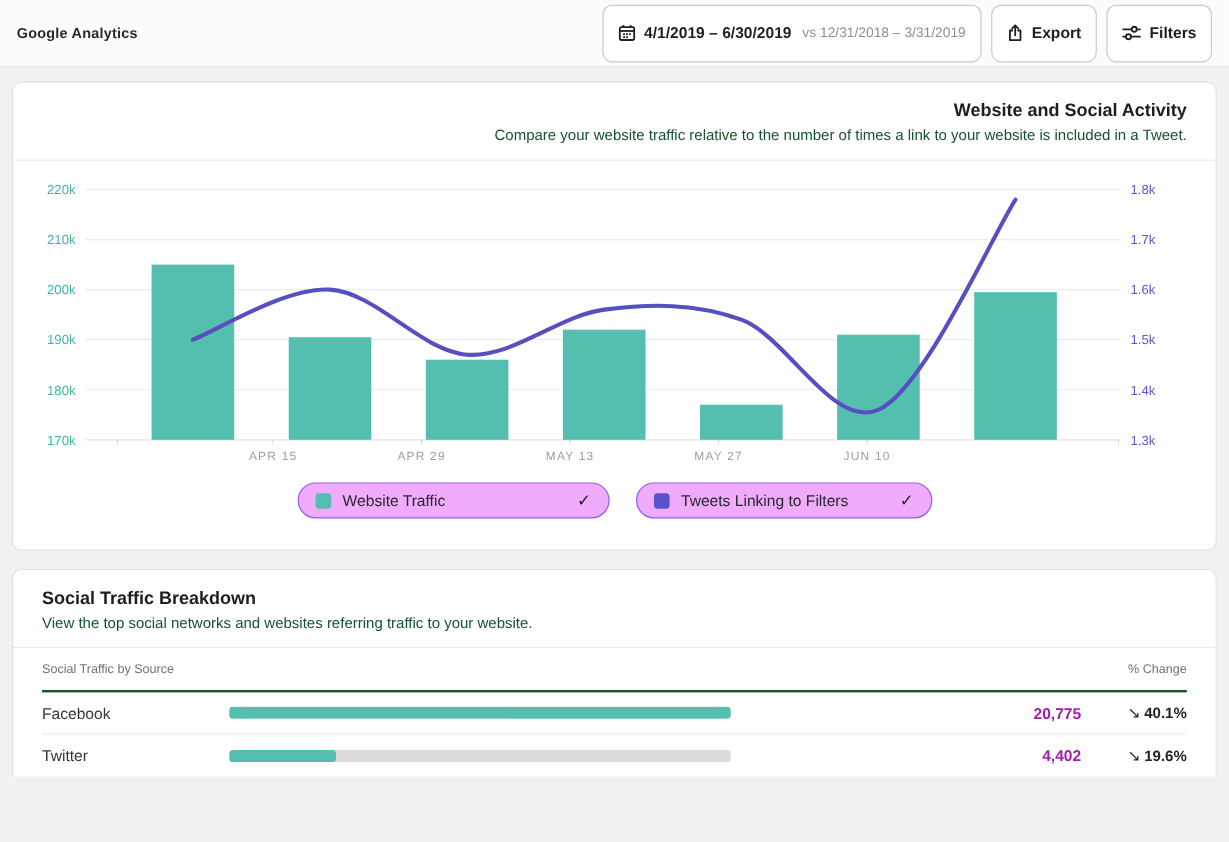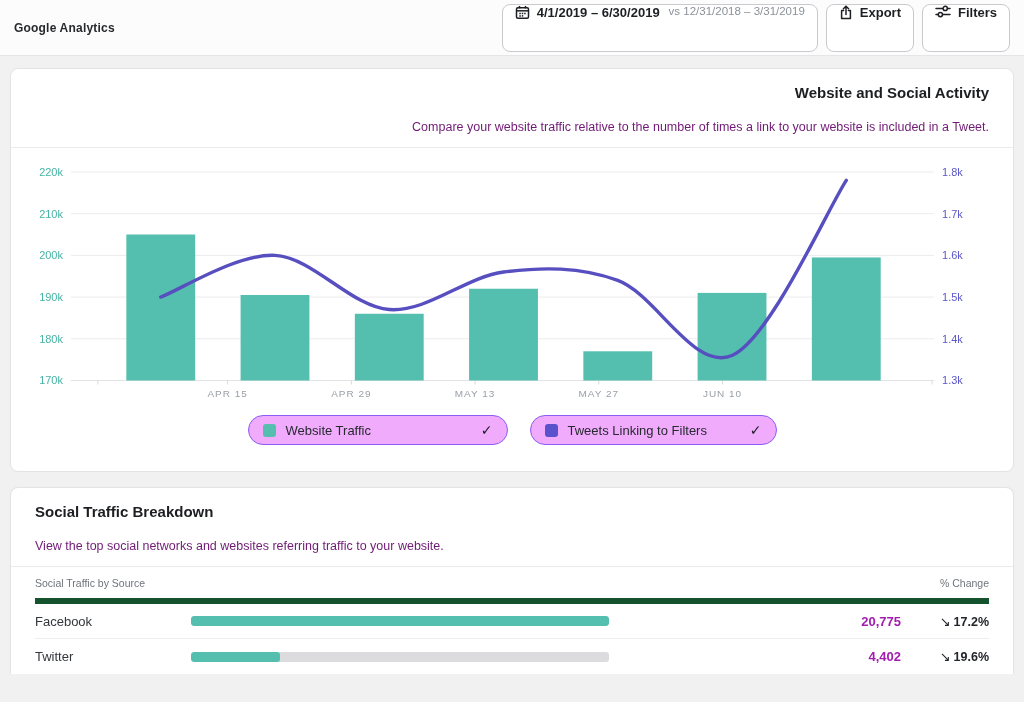--- a/index.html
+++ b/index.html
@@ -4,51 +4,51 @@
 <style>
   * { margin:0; padding:0; box-sizing:border-box; }
   html,body { width:1024px; height:702px; overflow:hidden; }
   body { font-family:"Liberation Sans","DejaVu Sans",sans-serif; background:#f1f1f2; color:#1f2125; }
 
   
   .topbar { height:56px; background:#fcfcfc; border-bottom:1px solid #e5e5e7;
             display:flex; align-items:center; justify-content:space-between; padding:0 14px; }
   .topbar h1 { font-size:12px; font-weight:700; color:#26292e; letter-spacing:.2px; }
   .topbar-actions { display:flex; gap:8px; }
-  .btn { display:flex; gap:7px; height:48px; background:#fff;
+  .btn { display:flex; align-items:center; gap:7px; height:48px; background:#fff;
          border:1px solid #c9cacd; border-radius:8px; padding:0 12px; cursor:pointer;
          font-family:inherit; font-size:13px; font-weight:700; color:#1d1f23; }
   .btn svg { display:block; }
   .date-vs { font-size:11.5px; font-weight:400; color:#8b9199; margin-left:2px; }
 
   
   .card { background:#fff; border:1px solid #e2e3e5; border-radius:8px; margin:0 10px; }
   .card-activity { margin-top:12px;text-align:right; }
   .card-social { margin-top:15px; border-bottom:none; border-radius:8px 8px 0 0; }
   .card-head { padding:15px 24px 13px; border-bottom:1px solid #ebebed; }
   .card-head h2 { font-size:15px; font-weight:700; color:#1c1e21; }
-  .card-head p { font-size:12.5px; color:#701a75; margin-top:19px; }
+  .card-head p { font-size:12.5px; color:#14532d; margin-top:5px; }
 
   
   .chart-wrap { padding:0 24px; }
   .chart-title { font-size:12px; color:#202327; margin:18px 0 2px; }
   .legend-row { display:flex; justify-content:center; gap:22px; margin:10px 0 26px; }
   .legend-pill { display:flex; align-items:center; height:30px; border:1px solid #8b5cf6;
                  border-radius:15px; background:#f0abfc; padding:0 14px; cursor:pointer; }
   .legend-pill .swatch { width:13px; height:13px; border-radius:3px; margin-right:10px; }
   .legend-pill .lbl { font-size:13px; color:#26292e; }
   .legend-pill .chk { font-size:14px; font-weight:700; color:#1d1f23; margin-left:auto; }
   .pill-traffic { width:260px; }
   .pill-tweets  { width:247px; }
   .pill-traffic .chk, .pill-tweets .chk { margin-left:auto; }
 
   
   .table { padding:0 24px; }
   .t-head, .t-row { display:grid; grid-template-columns:156px 418px 1fr 88px; align-items:center; }
-  .t-head { height:37px; border-bottom:6px solid #14532d; }
+  .t-head { height:37px; border-bottom:2px solid #14532d; }
   .t-head span { font-size:10.5px; color:#6f747b; }
   .th-clicks { grid-column:3; text-align:right; }
   .th-change { grid-column:4; text-align:right; }
   .t-row { height:35px; border-bottom:1px solid #ededef; }
   .t-row:last-child { border-bottom:none; }
   .src { font-size:13px; color:#33363b; }
   .bar-track { height:10px; background:#dcdcde; border-radius:3px; overflow:hidden; }
   .bar-fill { height:100%; border-radius:3px; }
   .clicks { text-align:right; font-size:13px; font-weight:700; color:#a21caf; }
   .change { text-align:right; font-size:12.5px; font-weight:600; color:#222529; }
@@ -174,21 +174,21 @@
         <span>Social Traffic by Source</span>
         <span class="th-change">% Change</span>
       </div>
 
       <div class="t-row">
         <span class="src">Facebook</span>
         <span class="bar-track">
           <span class="bar-fill" style="background: rgb(84, 191, 174); width: 100%; display: block;"></span>
         </span>
         <span class="clicks">20,775</span>
-        <span class="change"><span class="arr">↘</span><span>17.2%</span></span>
+        <span class="change"><span class="arr">↘</span><span>40.1%</span></span>
       </div>
 
       <div class="t-row">
         <span class="src">Twitter</span>
         <span class="bar-track">
           <span class="bar-fill" style="background: rgb(84, 191, 174); width: 21.2%; display: block;"></span>
         </span>
         <span class="clicks">4,402</span>
         <span class="change"><span class="arr">↘</span><span>19.6%</span></span>
       </div>

